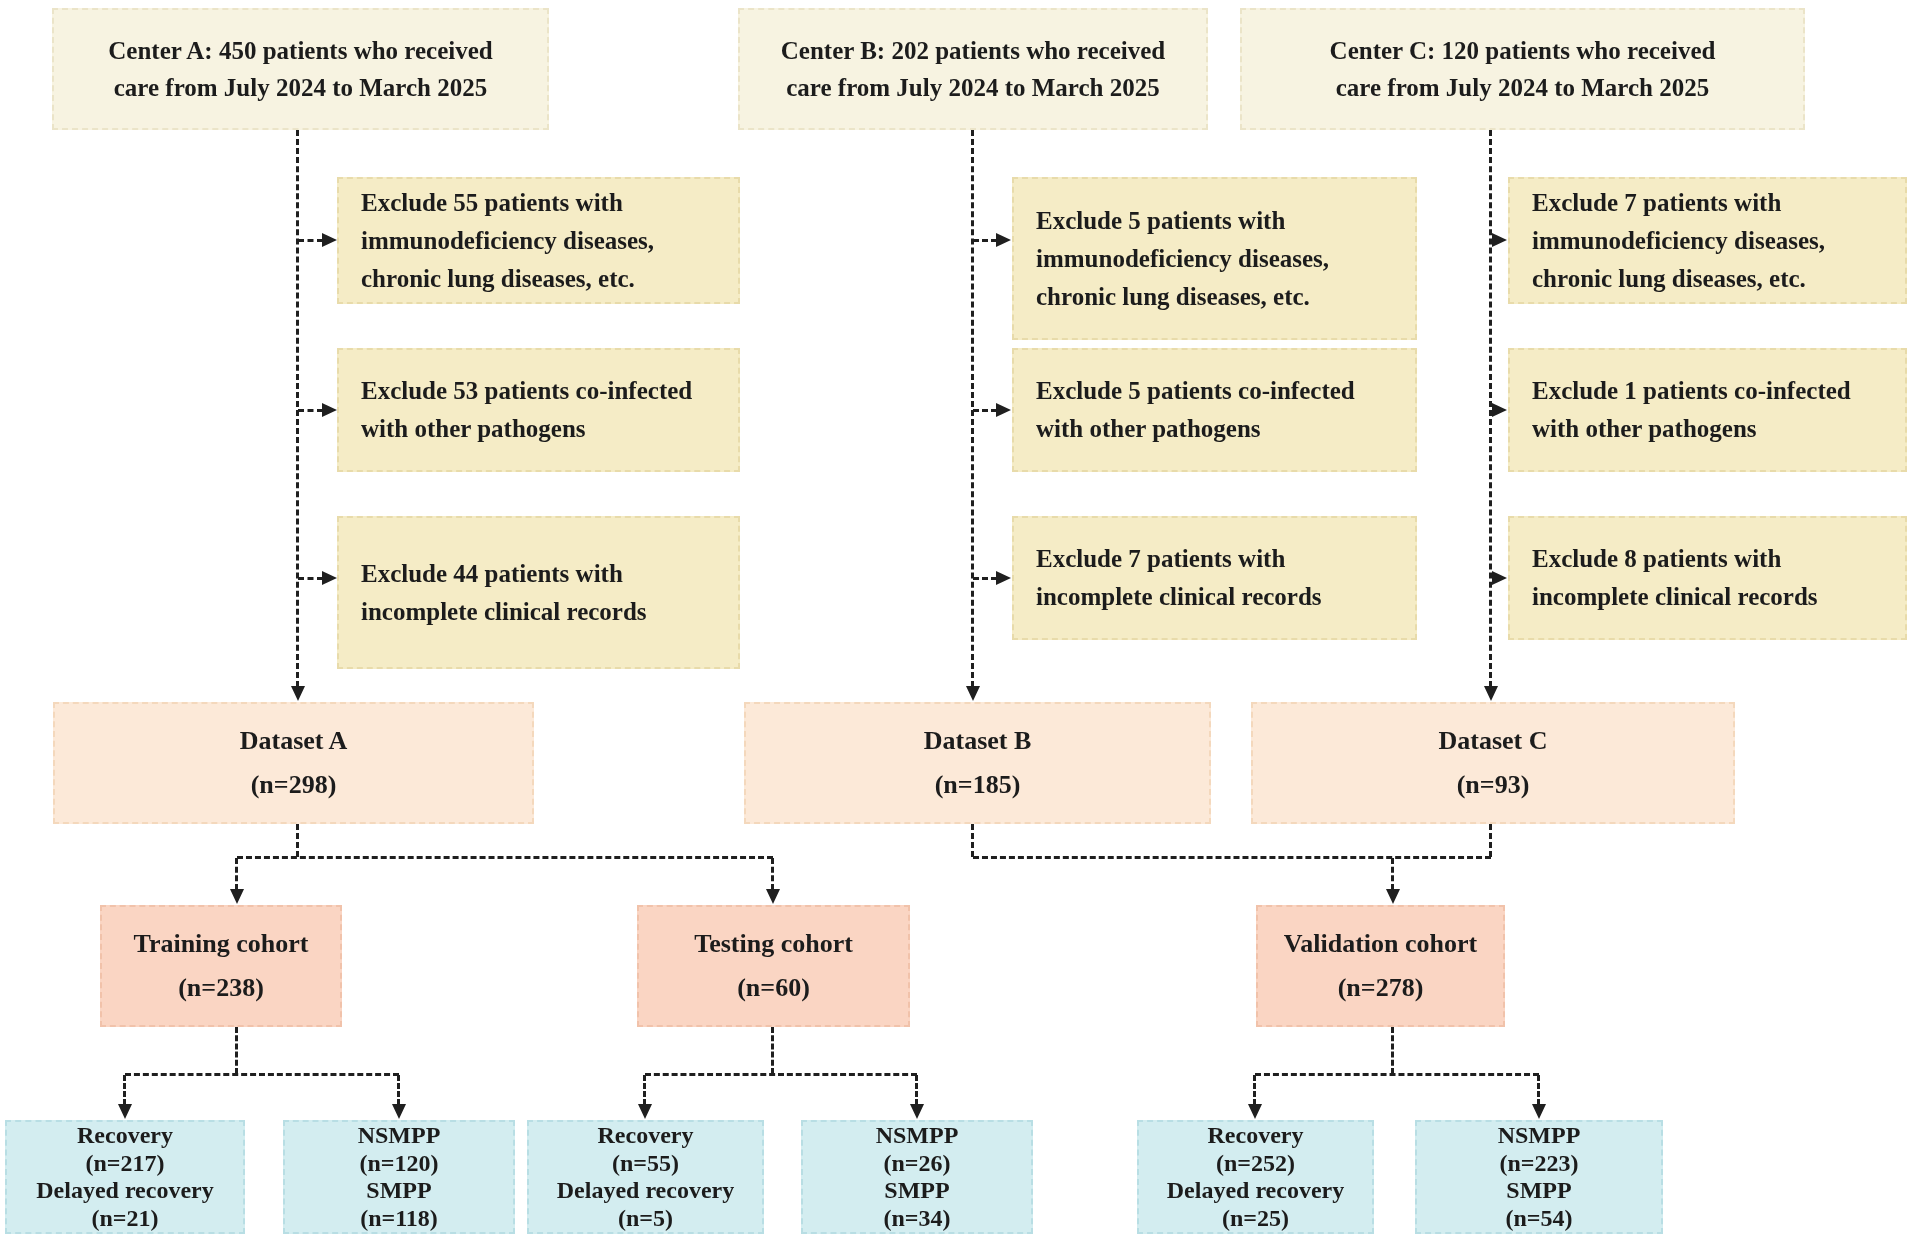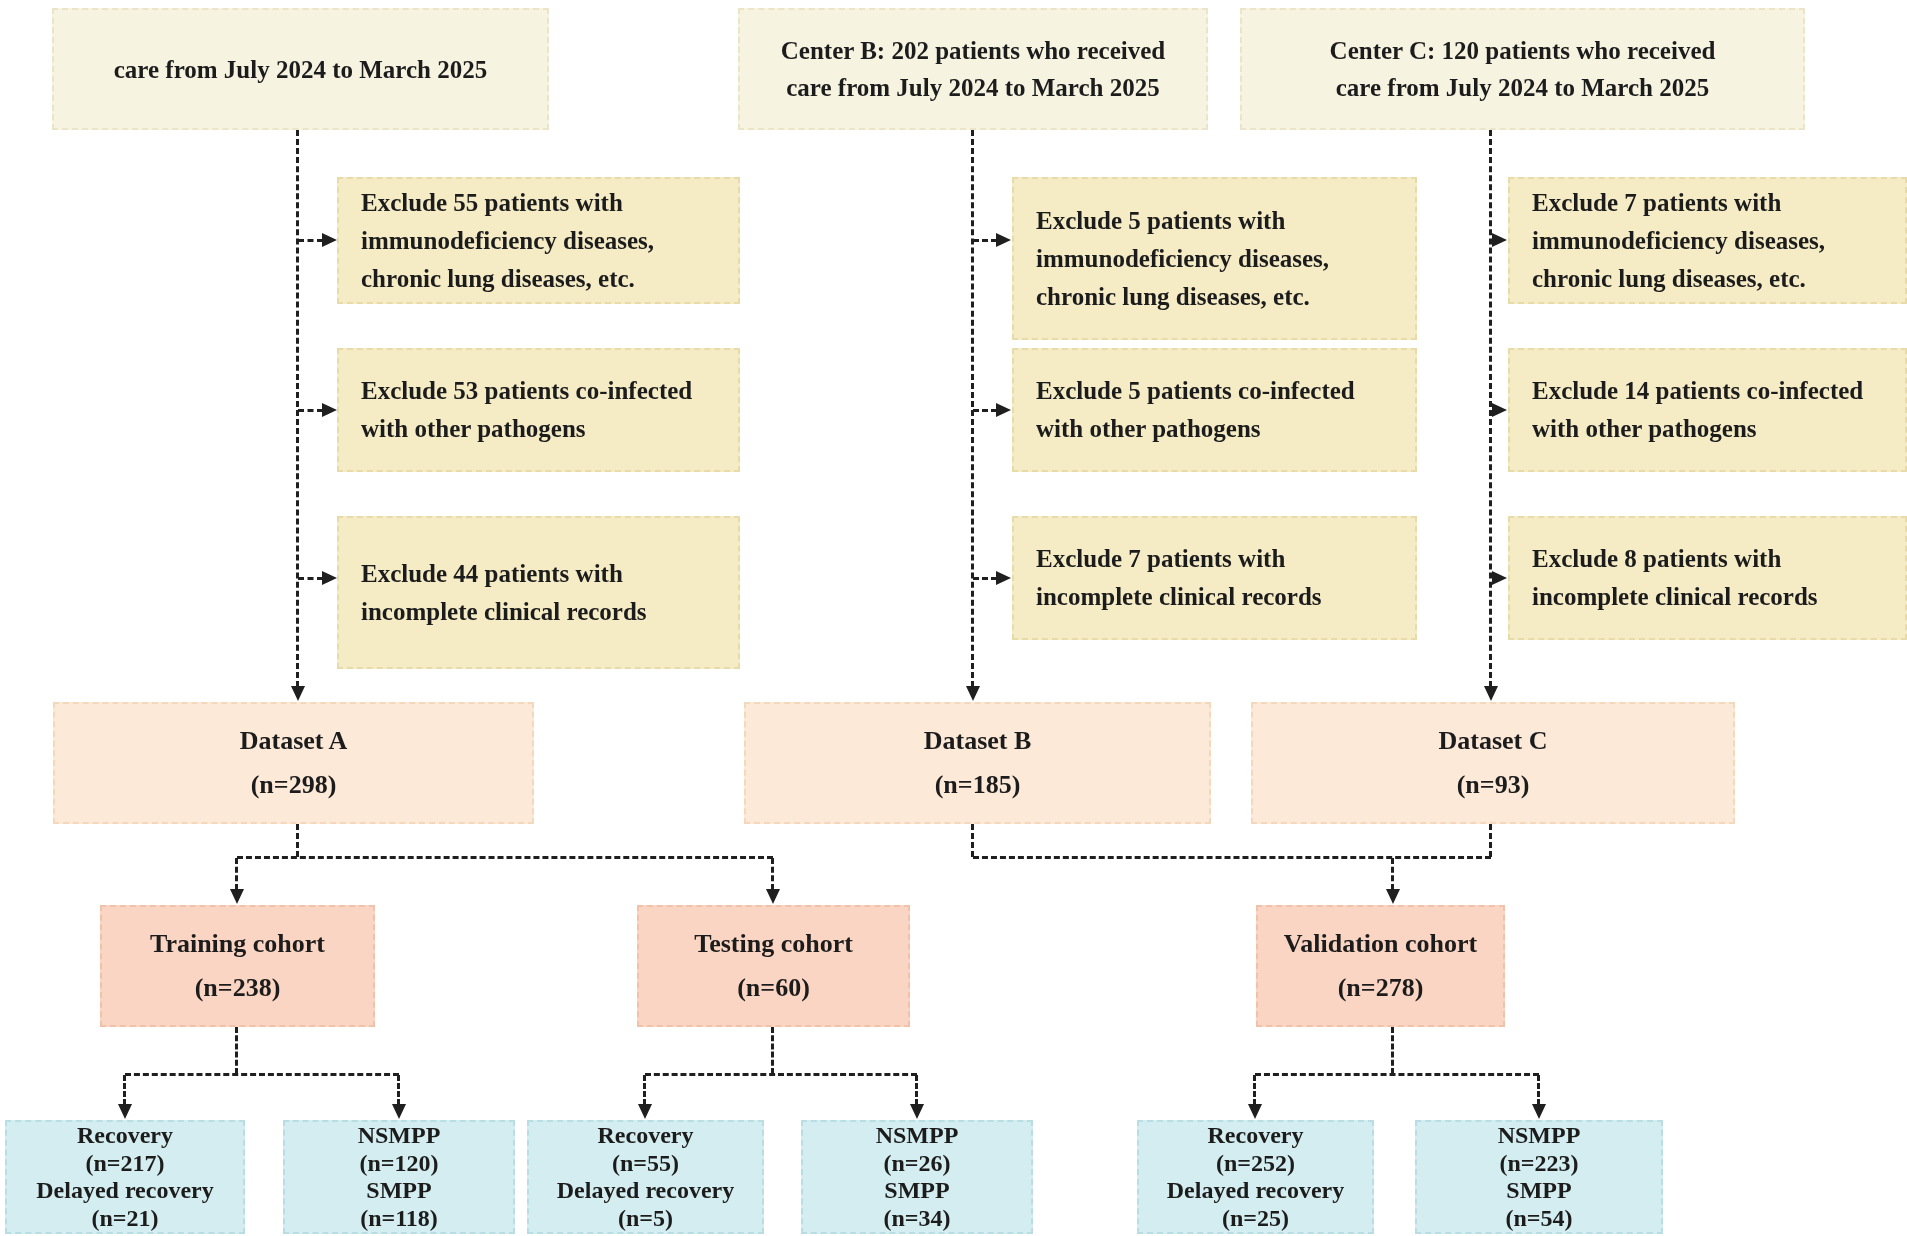--- a/index.html
+++ b/index.html
@@ -32,20 +32,21 @@
   .hline{position:absolute;height:0;border-top:3px dashed var(--line);}
   .arr-d{position:absolute;width:0;height:0;border-left:7px solid transparent;border-right:7px solid transparent;border-top:15px solid var(--line);}
   .arr-r{position:absolute;width:0;height:0;border-top:7px solid transparent;border-bottom:7px solid transparent;border-left:15px solid var(--line);}
 </style>
 </head>
 <body>
 
 <div id="canvas">
 
   <div class="box center-box" style="left:52px;top:8px;width:497px;height:122px">
+      <div>Center A: 450 patients who received</div>
       <div>care from July 2024 to March 2025</div>
     </div>
   <div class="box center-box" style="left:738px;top:8px;width:470px;height:122px">
       <div>Center B: 202 patients who received</div>
       <div>care from July 2024 to March 2025</div>
     </div>
   <div class="box center-box" style="left:1240px;top:8px;width:565px;height:122px">
       <div>Center C: 120 patients who received</div>
       <div>care from July 2024 to March 2025</div>
     </div>
@@ -77,42 +78,42 @@
       <div>Exclude 7 patients with</div>
       <div>incomplete clinical records</div>
     </div>
 
   <div class="box excl-box" style="left:1508px;top:177px;width:399px;height:127px">
       <div>Exclude 7 patients with</div>
       <div>immunodeficiency diseases,</div>
       <div>chronic lung diseases, etc.</div>
     </div>
   <div class="box excl-box" style="left:1508px;top:348px;width:399px;height:124px">
-      <div>Exclude 14 patients co-infected</div>
+      <div>Exclude 1 patients co-infected</div>
       <div>with other pathogens</div>
     </div>
   <div class="box excl-box" style="left:1508px;top:516px;width:399px;height:124px">
       <div>Exclude 8 patients with</div>
       <div>incomplete clinical records</div>
     </div>
 
   <div class="box dataset-box" style="left:53px;top:702px;width:481px;height:122px">
       <div>Dataset A</div>
       <div>(n=298)</div>
     </div>
   <div class="box dataset-box" style="left:744px;top:702px;width:467px;height:122px">
       <div>Dataset B</div>
       <div>(n=185)</div>
     </div>
   <div class="box dataset-box" style="left:1251px;top:702px;width:484px;height:122px">
       <div>Dataset C</div>
       <div>(n=93)</div>
     </div>
 
-  <div class="box cohort-box" style="left:100px;top:905px;width:275px;height:122px">
+  <div class="box cohort-box" style="left:100px;top:905px;width:242px;height:122px">
       <div>Training cohort</div>
       <div>(n=238)</div>
     </div>
   <div class="box cohort-box" style="left:637px;top:905px;width:273px;height:122px">
       <div>Testing cohort</div>
       <div>(n=60)</div>
     </div>
   <div class="box cohort-box" style="left:1256px;top:905px;width:249px;height:122px">
       <div>Validation cohort</div>
       <div>(n=278)</div>

